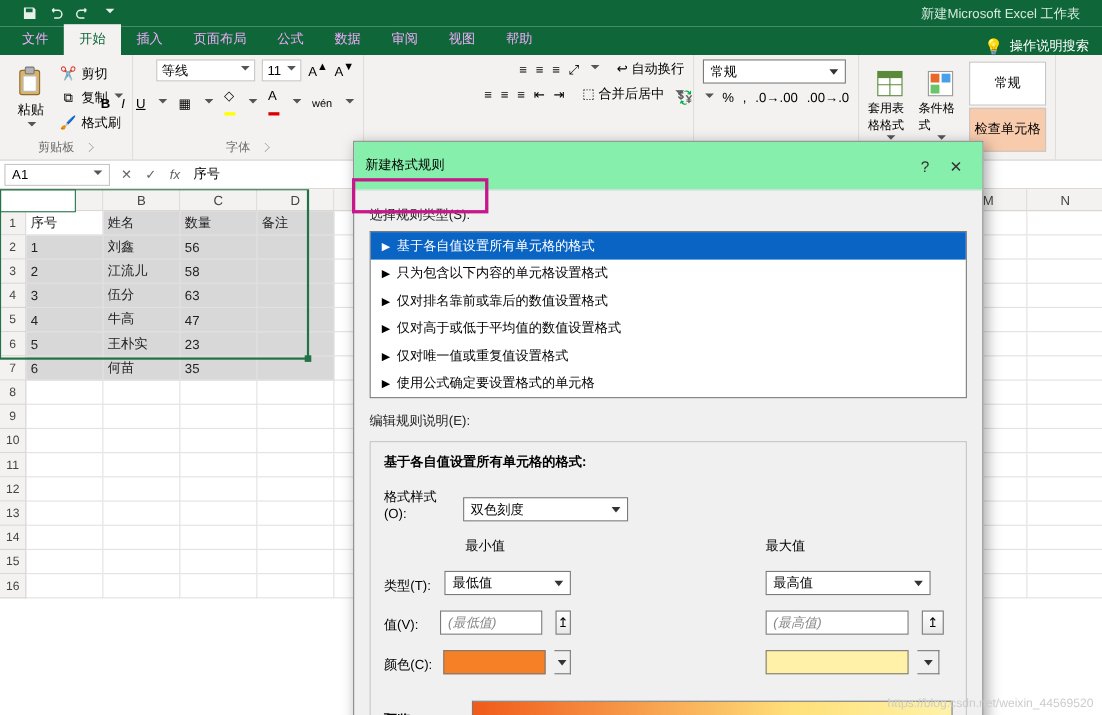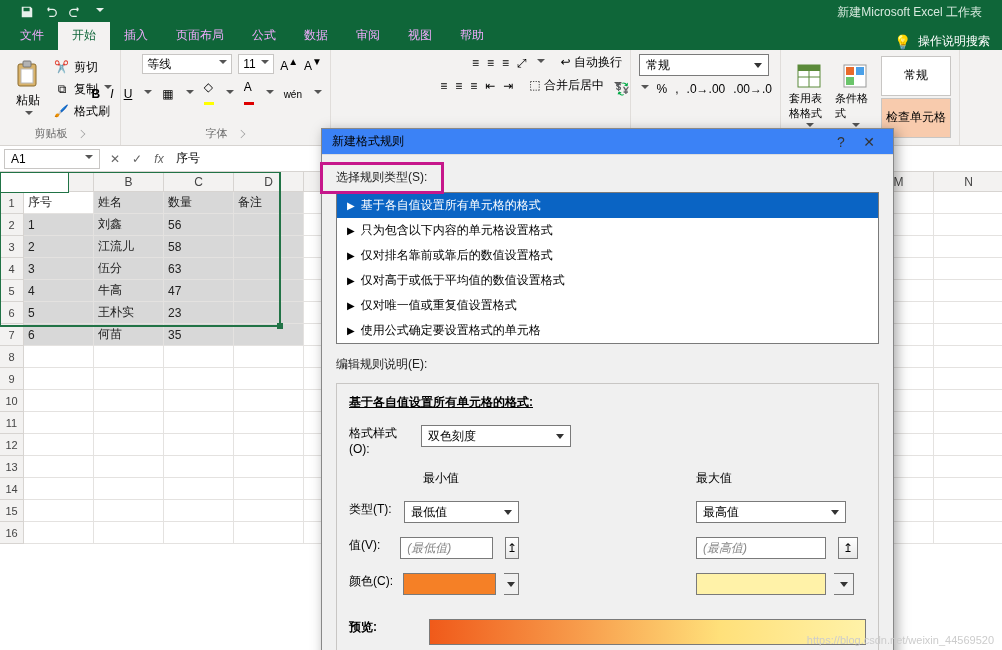--- a/index.html
+++ b/index.html
@@ -51,32 +51,32 @@
 .cells { position:absolute; left:24px; top:20px; }
 .cell-row { display:flex; }
 .cell { width:70px; height:22px; border-right:1px solid #e4e2e0; border-bottom:1px solid #e4e2e0; padding:0 4px; display:flex; align-items:center; font-size:12px; color:#222; }
 .sel { background:#d8d8d8; }
 .sel-border { position:absolute; border:2px solid #217346; pointer-events:none; }
 .sel-handle { position:absolute; width:6px; height:6px; background:#217346; }
 .active-cell { position:absolute; background:#fff; border:1px solid #217346; }
 
 
 .dialog { position:absolute; left:321px; top:128px; width:573px; background:#f0f0f0; border:1px solid #888; box-shadow: 3px 3px 12px rgba(0,0,0,.35); }
-.dlg-title { height:26px; display:flex; align-items:center; padding:5px 10px; font-size:12px; background:#3b82f6; border-bottom:1px solid #ddd; }
+.dlg-title { height:44px; display:flex; align-items:center; padding:5px 10px; font-size:12px; background:#86efac; border-bottom:1px solid #ddd; }
 .dlg-title .spacer { flex:1; }
 .dlg-title .winbtn { width:28px; height:22px; display:flex; align-items:center; justify-content:center; cursor:pointer; font-size:14px; color:#333; }
 .dlg-body { padding: 10px 14px 12px; }
 .sec-label { margin: 4px 0 6px; color:#222; }
 .rule-list { border:1px solid #7a7a7a; background:#fff; }
 .rule-item { padding:4px 10px; cursor:pointer; display:flex; align-items:center; gap:6px; }
 .rule-item.selected { background:#0a64c4; color:#fff; }
 .tri { font-size:10px; }
 .edit-panel { border:1px solid #c8c6c4; border-top:1px solid #c8c6c4; margin-top:10px; padding:10px 12px 14px; background:#f0f0f0; }
-.edit-panel .hdr { font-weight:600; margin-bottom:8px;text-decoration:underline; }
-.row { display:flex; align-items:flex-start; gap:8px; margin:14px 0; }
+.edit-panel .hdr { font-weight:600; margin-bottom:8px; }
+.row { display:flex; align-items:flex-end; gap:8px; margin:14px 0; }
 .lbl { width:64px; }
 .combo { border:1px solid #7a7a7a; background:#fff; height:22px; display:flex; align-items:center; padding:0 6px; width:130px; justify-content:space-between; cursor:pointer; }
 .combo.small { width:150px; }
 .combo .arrow { border-left:4px solid transparent; border-right:4px solid transparent; border-top:5px solid #333; }
 .cols2 { display:flex; gap:50px; }
 .col2 { width:170px; }
 .col2 .sub { font-size:12px; margin-bottom:4px; }
 .input-like { border:1px solid #7a7a7a; background:#fff; height:22px; display:flex; align-items:center; padding:0 6px; width:130px; }
 .input-like.disabled { color:#888; font-style:italic; }
 .picker-btn { width:20px; height:22px; border:1px solid #7a7a7a; background:linear-gradient(#fff,#e8e8e8); display:flex; align-items:center; justify-content:center; cursor:pointer; margin-left:4px; }

